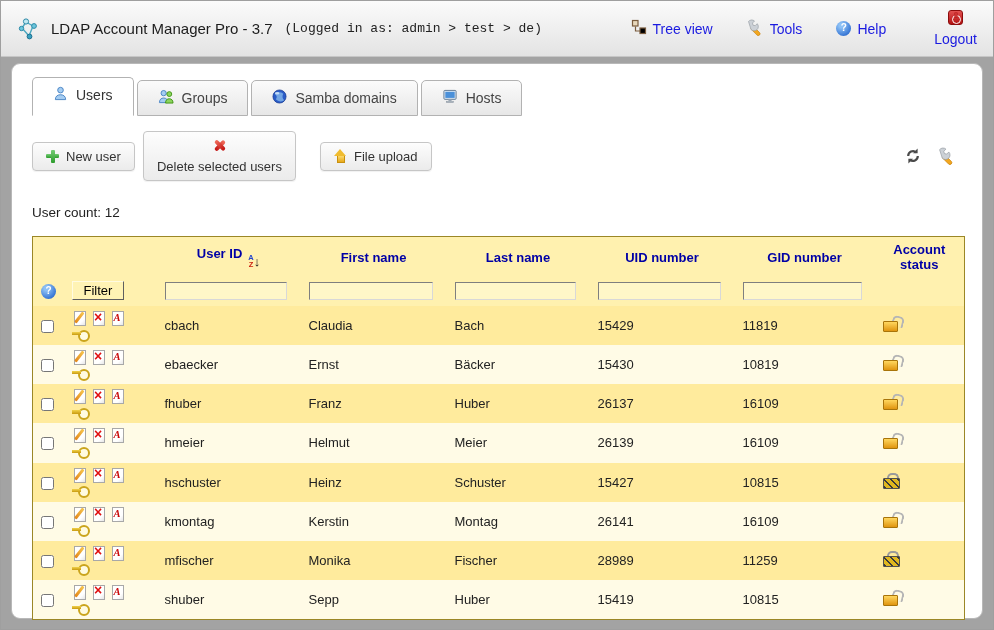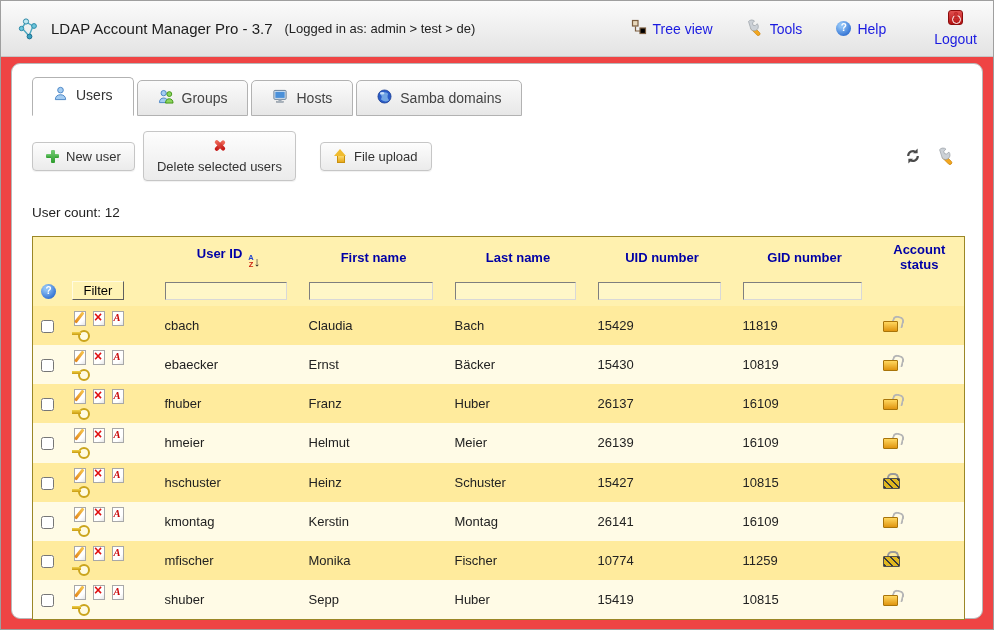--- a/index.html
+++ b/index.html
@@ -1,24 +1,24 @@
 <!DOCTYPE html>
 <html><head>
 <meta charset="utf-8">
 <style>
   * { margin:0; padding:0; box-sizing:border-box; }
   html,body { font-family:"Liberation Sans","DejaVu Sans",sans-serif; }
-  .page { width:994px; height:630px; background:#ef4444; border:1px solid #9f9f9f; overflow:hidden; }
+  .page { width:994px; height:630px; background:#a3a3a3; border:1px solid #9f9f9f; overflow:hidden; }
 
   
   .topbar { height:56px; display:flex; align-items:center; padding:0 16px;
             background:linear-gradient(#fbfbfb,#e3e3e3); border-bottom:1px solid #c6c6c6; }
   .logo { margin-right:10px; display:inline-flex; }
   .app-title { font-size:15px; color:#1c1c1c; }
-  .login-info { font-size:13px; color:#222; margin-left:12px; }
+  .login-info { font-size:13px; color:#222; margin-left:12px;font-family:Liberation Mono, monospace; }
   .topnav { margin-left:auto; display:flex; align-items:center; gap:34px; }
   .navlink { display:inline-flex; align-items:center; gap:6px; font-size:14px; color:#1a1ae0; cursor:pointer; text-decoration:none; }
   .navlink.logout { margin-left:14px;flex-direction:column; }
 
   
   .help-ic { width:15px; height:15px; border-radius:50%; position:relative; display:inline-block;
              background:radial-gradient(circle at 35% 30%, #8cc0f5 15%, #3a79d6 70%, #2a5cb8); }
   .help-ic::after { content:'?'; position:absolute; left:0; top:1px; width:15px; text-align:center;
                     color:#fff; font-weight:bold; font-size:10px; }
   .logout-ic { width:15px; height:15px; border-radius:3px; position:relative; display:inline-block;
@@ -192,38 +192,38 @@
             <circle cx="6" cy="4.4" r="2.8" fill="#a5cdf2" stroke="#4a84c4" stroke-width="1"></circle>
             <path d="M1.5 14.5 c0-3.4 2-4.9 4.5-4.9 s4.5 1.5 4.5 4.9 z" fill="#a5cdf2" stroke="#4a84c4" stroke-width="1"></path>
             <circle cx="12" cy="5.4" r="2.6" fill="#8cd45e" stroke="#3f9412" stroke-width="1"></circle>
             <path d="M8 15 c0-3.2 1.8-4.6 4-4.6 s4 1.4 4 4.6 z" fill="#8cd45e" stroke="#3f9412" stroke-width="1"></path>
           </svg>
         </span>
         <span>Groups</span>
       </div>
       <div class="tab">
         <span>
+          <svg width="15" height="15" viewBox="0 0 16 16">
+            <circle cx="8" cy="8" r="7" fill="#2a5cc8" stroke="#1a3c90" stroke-width="0.8"></circle>
+            <path d="M3 5 q5 -3 9 0 q-2 4 1 7 q-5 3 -9 -1 q2.5 -3 -1 -6 z" fill="#7fb2e8" opacity="0.85"></path>
+            <ellipse cx="5.5" cy="4.5" rx="2.4" ry="1.4" fill="#cfe4fb" opacity="0.9"></ellipse>
+          </svg>
+        </span>
+        <span>Samba domains</span>
+      </div>
+      <div class="tab">
+        <span>
           <svg width="16" height="15" viewBox="0 0 16 16">
             <rect x="1.5" y="1.5" width="13" height="9.5" rx="1" fill="#dce9f6" stroke="#5f7890" stroke-width="1"></rect>
             <rect x="3" y="3" width="10" height="6.5" fill="#4a90d9"></rect>
             <rect x="6.3" y="11" width="3.4" height="2" fill="#9aa7b4"></rect>
             <rect x="4" y="13" width="8" height="1.6" fill="#b4bec8" stroke="#8a949e" stroke-width="0.5"></rect>
           </svg>
         </span>
         <span>Hosts</span>
-      </div>
-      <div class="tab">
-        <span>
-          <svg width="15" height="15" viewBox="0 0 16 16">
-            <circle cx="8" cy="8" r="7" fill="#2a5cc8" stroke="#1a3c90" stroke-width="0.8"></circle>
-            <path d="M3 5 q5 -3 9 0 q-2 4 1 7 q-5 3 -9 -1 q2.5 -3 -1 -6 z" fill="#7fb2e8" opacity="0.85"></path>
-            <ellipse cx="5.5" cy="4.5" rx="2.4" ry="1.4" fill="#cfe4fb" opacity="0.9"></ellipse>
-          </svg>
-        </span>
-        <span>Samba domains</span>
       </div>
     </div>
 
     <div class="toolbar">
       <button class="btn">
         <span class="bi bi-plus"></span>
         <span>New user</span>
       </button>
       <button class="btn">
         <span class="bi bi-x"></span>
@@ -351,21 +351,21 @@
           <td>26141</td>
           <td>16109</td>
           <td><span class="padlock" data-status="unlocked"></span></td>
         </tr>
         <tr>
           <td><input type="checkbox" class="cb" style=""></td>
           <td><span class="ic ic-doc ic-edit"></span><span class="ic ic-doc ic-del"></span><span class="ic ic-doc ic-pdf"></span><span class="ic ic-key"></span></td>
           <td>mfischer</td>
           <td>Monika</td>
           <td>Fischer</td>
-          <td>10774</td>
+          <td>28989</td>
           <td>11259</td>
           <td><span class="padlock" data-status="locked"></span></td>
         </tr>
         <tr>
           <td><input type="checkbox" class="cb" style=""></td>
           <td><span class="ic ic-doc ic-edit"></span><span class="ic ic-doc ic-del"></span><span class="ic ic-doc ic-pdf"></span><span class="ic ic-key"></span></td>
           <td>shuber</td>
           <td>Sepp</td>
           <td>Huber</td>
           <td>15419</td>

